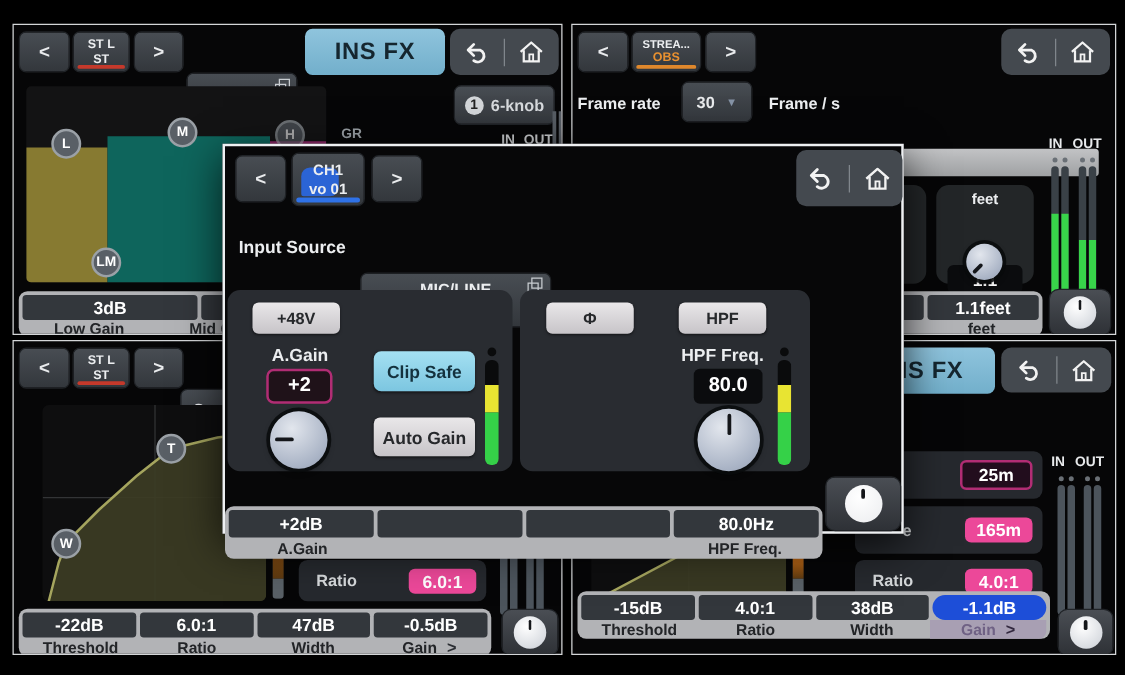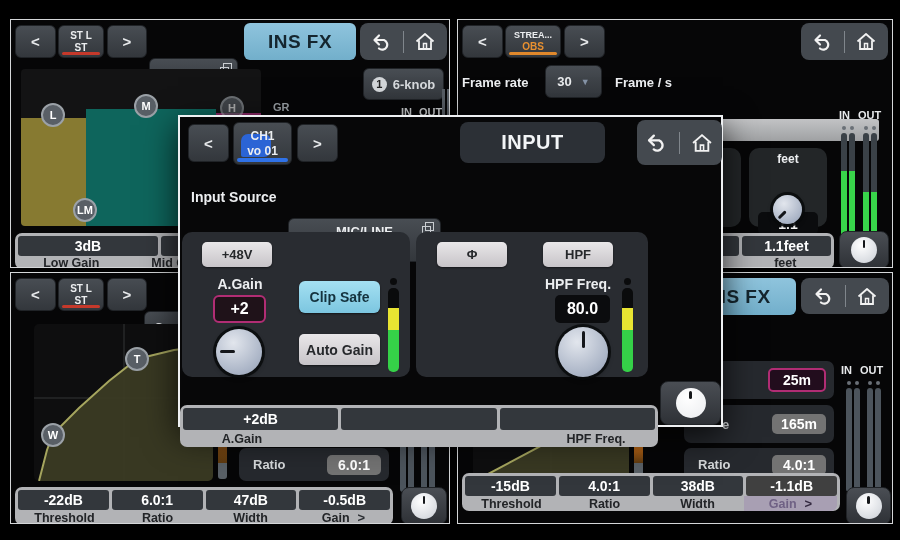--- a/index.html
+++ b/index.html
@@ -24,21 +24,21 @@
     font-size:13px;display:flex;align-items:center;justify-content:center;box-shadow:0 1px 2px rgba(0,0,0,.5);}
   .cyan-btn{background:linear-gradient(#a4e0f2,#7cc6e0);border-radius:6px;color:#14323e;font-weight:700;
     font-size:14px;display:flex;align-items:center;justify-content:center;box-shadow:0 1px 2px rgba(0,0,0,.5);}
   .copy-icon{position:absolute;width:7px;height:7px;border:1px solid #c9cdd1;background:#3d4248;}
   .copy-icon::before{content:"";position:absolute;left:2px;top:-5px;width:7px;height:7px;border:1px solid #c9cdd1;}
   
   .bbar{background:#b2b3b6;border-radius:7px;box-sizing:border-box;padding:3px 3px 0 3px;display:flex;flex-direction:column;}
   .bb-vals{display:flex;gap:3px;flex:0 0 20px;}
   .bb-cell{flex:1;background:#33373c;border-radius:3px;color:#fff;font-weight:700;font-size:14px;
     display:flex;align-items:center;justify-content:center;}
-  .bb-cell.purple{background:#404040;}
+  .bb-cell.purple{background:#1d4ed8;border-radius:10px;}
   .bb-labs{display:flex;flex:1;}
   .bb-lab{flex:1;display:flex;align-items:center;justify-content:center;color:#222427;font-weight:700;font-size:12.5px;}
   .bb-lab.purple{background:#a89fb3;color:#6f6184;border-radius:0 0 6px 0;}
   .more-chev{font-weight:900;margin-left:8px;color:#2b2e33;font-size:13px;}
   
   .knob-btn{background:linear-gradient(#4a4e54,#2e3136);border:1px solid #202327;border-radius:8px;
     display:flex;align-items:center;justify-content:center;box-sizing:border-box;}
   .kb-knob{width:26px;height:26px;border-radius:50%;background:radial-gradient(circle at 40% 32%,#fff,#dadde2 70%,#c4c8ce);position:relative;}
   .kb-knob .pt{position:absolute;left:50%;top:3px;width:2.5px;height:8px;margin-left:-1.25px;background:#15171a;border-radius:2px;}
   
@@ -59,21 +59,21 @@
   .vm-fill{position:absolute;bottom:0;left:0;width:100%;background:#38d44a;}
   
   .handle{width:24px;height:24px;border-radius:50%;background:#595f66;border:2px solid #9ba1a7;box-sizing:border-box;
     color:#fff;font-weight:700;font-size:11px;display:flex;align-items:center;justify-content:center;}
   .gr-meter{background:#17181a;border-radius:3px;overflow:hidden;}
   .gr-fill{background:linear-gradient(#f5871e,#a85d14 70%,#5e3a10);}
   .gr-tail{background:#596066;}
   .pr{background:#26292e;border-radius:7px;display:flex;align-items:center;justify-content:space-between;
     padding:0 8px 0 14px;box-sizing:border-box;}
   .pr-label{color:#d6d9db;font-weight:700;font-size:13px;}
-  .pr-val{background:#737373;border-radius:5px;color:#fff;font-weight:700;font-size:14px;padding:2px 8px;min-width:38px;text-align:center;}
+  .pr-val{background:#ec4899;border-radius:5px;color:#fff;font-weight:700;font-size:14px;padding:2px 8px;min-width:38px;text-align:center;}
   .pr-val.mag{border:2px solid #b12d74;background:#220d1d;}
   .lbl{color:#eceef0;font-weight:700;font-size:13px;}
   .dim-lbl{color:#9aa0a5;font-weight:700;font-size:11px;}
   .blk-box{background:#0b0c0e;border-radius:5px;color:#fff;font-weight:700;font-size:16px;display:flex;align-items:center;justify-content:center;}
   .mag-box{background:#1f1219;border:2px solid #b12d74;border-radius:6px;color:#fff;font-weight:700;font-size:16px;
     display:flex;align-items:center;justify-content:center;box-sizing:border-box;}
   
   .popup{position:absolute;left:178px;top:115px;width:545px;height:312px;background:#070708;
     border:2px solid #eef0f2;box-sizing:border-box;z-index:10;box-shadow:0 10px 32px rgba(0,0,0,.75);}
   .card{background:#292c31;border-radius:10px;}
@@ -410,22 +410,20 @@
 
   <section class="popup">
     <div class="abs nav-btn" style="left:8px;top:7px;width:41px;height:38px;">&lt;</div>
     <div class="abs chan-btn" style="left:53px;top:5px;width:59px;height:43px;font-size:12px;">
       <span class="chan-glyph"></span>
       <span class="chan-txt">CH1</span>
       <span class="chan-txt">vo 01</span>
       <span class="chan-ul" style="background:#2f72e8;height:4px;"></span>
     </div>
     <div class="abs nav-btn" style="left:117px;top:7px;width:41px;height:38px;">&gt;</div>
-    <div class="abs" style="left:280px;top:5px;width:145px;height:41px;background:#2c3036;border-radius:8px;color:#f3f5f7;
-         font-weight:700;font-size:20px;letter-spacing:.5px;display:flex;align-items:center;justify-content:center;">INPUT</div>
     <div class="abs sys" style="left:457px;top:3px;width:85px;height:45px;">
       <svg width="24" height="19" viewBox="0 0 22 18">
         <path d="M4 7 H13 a5 5 0 1 1 -5 8.5" stroke="#f2f2f2" stroke-width="2.2" fill="none" stroke-linecap="round"></path>
         <path d="M8 2.5 L3.5 7 L8 11.5" stroke="#f2f2f2" stroke-width="2.2" fill="none" stroke-linecap="round" stroke-linejoin="round"></path>
       </svg>
       <span class="sys-div"></span>
       <svg width="24" height="20" viewBox="0 0 22 19">
         <path d="M2.5 9.5 L11 2 L19.5 9.5" fill="none" stroke="#f2f2f2" stroke-width="1.8" stroke-linejoin="round"></path>
         <path d="M5 8.2 V17 H17 V8.2" fill="none" stroke="#f2f2f2" stroke-width="1.8"></path>
         <path d="M9.5 17 V11.5 H12.5 V17" fill="none" stroke="#f2f2f2" stroke-width="1.5"></path>
@@ -478,20 +476,21 @@
             <div class="pm-g"></div>
           </div>
       </div>
     </div>
 
     <div class="abs bbar" style="left:0;top:266px;width:478px;height:42px;margin-top:22px;">
       <div class="bb-vals" style="flex:0 0 22px;">
         <div class="bb-cell">+2dB</div>
         <div class="bb-cell"></div>
         <div class="bb-cell"></div>
+        <div class="bb-cell">80.0Hz</div>
       </div>
       <div class="bb-labs">
         <div class="bb-lab">A.Gain</div>
         <div class="bb-lab"></div>
         <div class="bb-lab"></div>
         <div class="bb-lab">HPF Freq.</div>
       </div>
     </div>
     <div class="abs knob-btn" style="left:480px;top:264px;width:61px;height:44px;">
       <div class="kb-knob" style="width:30px;height:30px;background:radial-gradient(circle at 40% 32%,#ffffff,#f0f1f3 75%,#dcdee2);">

